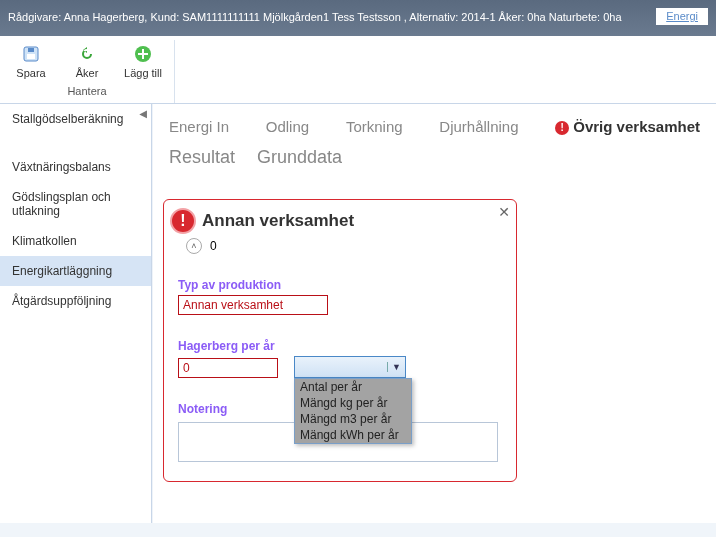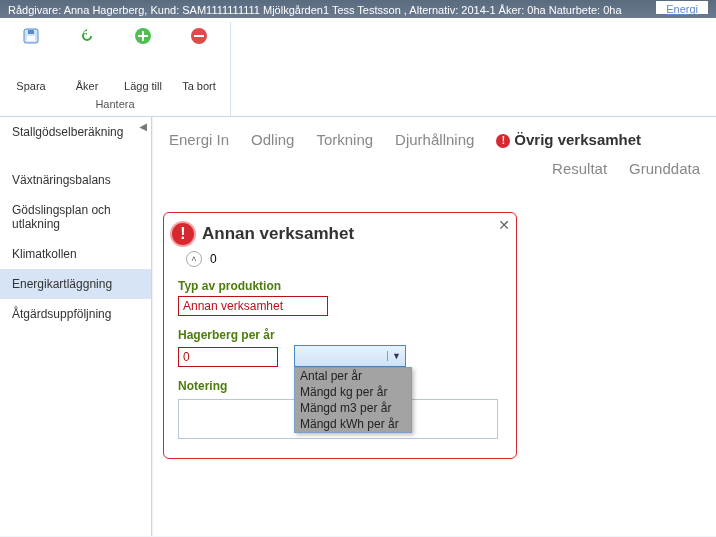--- a/index.html
+++ b/index.html
@@ -9,22 +9,22 @@
   background: #f0f5fa;
   width: 716px;
   height: 537px;
   overflow: hidden;
   position: relative;
 }
 .title-bar {
   background: linear-gradient(#5a6a7f, #6a7a8f);
   color: #fff;
   font-size: 11px;
-  padding: 4px 8px;
-  height: 18px;
+  padding: 11px 8px;
+  height: 36px;
   display: flex;
   justify-content: space-between;
 }
 .title-bar .right-tab {
   background: #fff;
   color: #5a8bc9;
   padding: 2px 10px;
   margin-top: -3px;
   text-decoration: underline;
 }
@@ -43,21 +43,20 @@
 .ribbon-btn {
   display: flex;
   flex-direction: column;
   align-items: center;
   width: 50px;
   padding: 2px 2px;
   font-size: 11px;
   color: #333;
   cursor: pointer;
   line-height: 13px;
-  gap: 31px;
 }
 .ribbon-btn .icon {
   width: 20px;
   height: 20px;
   margin-bottom: 3px;
   display: flex;
   align-items: center;
   justify-content: center;
 }
 .group-label {
@@ -98,42 +97,42 @@
   position: relative;
   border-left: 1px solid #eef3f9;
 }
 .tabs {
   display: flex;
   flex-wrap: wrap;
   gap: 22px;
   padding: 14px 16px 6px 16px;
   font-size: 15px;
   color: #888;
+  justify-content: space-between;
 }
 .tab { cursor: pointer; white-space: nowrap; }
 .tab.alert { color: #333; font-weight: 600; }
 .tab .alert-dot {
   display: inline-block;
   width: 14px; height: 14px;
   background: #d8282f;
   border-radius: 50%;
   color: #fff;
   font-size: 10px;
   line-height: 14px;
   text-align: center;
   vertical-align: middle;
   margin-right: 4px;
 }
 .tabs-row2 {
   display: flex;
   gap: 22px;
   padding: 6px 16px 14px 16px;
-  font-size: 15px;
+  font-size: 18px;
   color: #888;
-  justify-content: flex-end;
 }
 .card {
   position: absolute;
   left: 10px;
   top: 95px;
   width: 354px;
   border: 1px solid #d8282f;
   border-radius: 6px;
   background: #fff;
   padding: 8px 14px 16px 14px;
@@ -182,22 +181,22 @@
   border-radius: 50%;
   font-size: 9px;
   color: #666;
   display: flex;
   align-items: center;
   justify-content: center;
 }
 .field-label {
   font-size: 12px;
   font-weight: 600;
-  color: #4d7c0f;
-  margin-top: 12px;
+  color: #8b5cf6;
+  margin-top: 24px;
   margin-bottom: 3px;
 }
 .text-input {
   border: 1px solid #b90f17;
   color: #b90f17;
   font-size: 12px;
   padding: 2px 4px;
   width: 150px;
   height: 20px;
   background: #fff;
@@ -294,29 +293,20 @@
       </div>
       <div class="ribbon-btn">
         <span class="icon">
           <svg width="18" height="18">
               <circle cx="9" cy="9" r="8" fill="#4fbf4f"></circle>
               <rect x="8" y="4" width="2" height="10" fill="#fff"></rect>
               <rect x="4" y="8" width="10" height="2" fill="#fff"></rect>
             </svg>
         </span>
         <span>Lägg till</span>
-      </div>
-      <div class="ribbon-btn">
-        <span class="icon">
-          <svg width="18" height="18">
-              <circle cx="9" cy="9" r="8" fill="#e04a4a"></circle>
-              <rect x="4" y="8" width="10" height="2" fill="#fff"></rect>
-            </svg>
-        </span>
-        <span>Ta bort</span>
       </div>
     </div>
     <div class="group-label">Hantera</div>
   </div>
 </div>
 
 <div class="body-area">
   <div class="sidebar">
     <div class="collapse-handle">◀</div>
     <div class="sidebar-item">Stallgödselberäkning</div>

